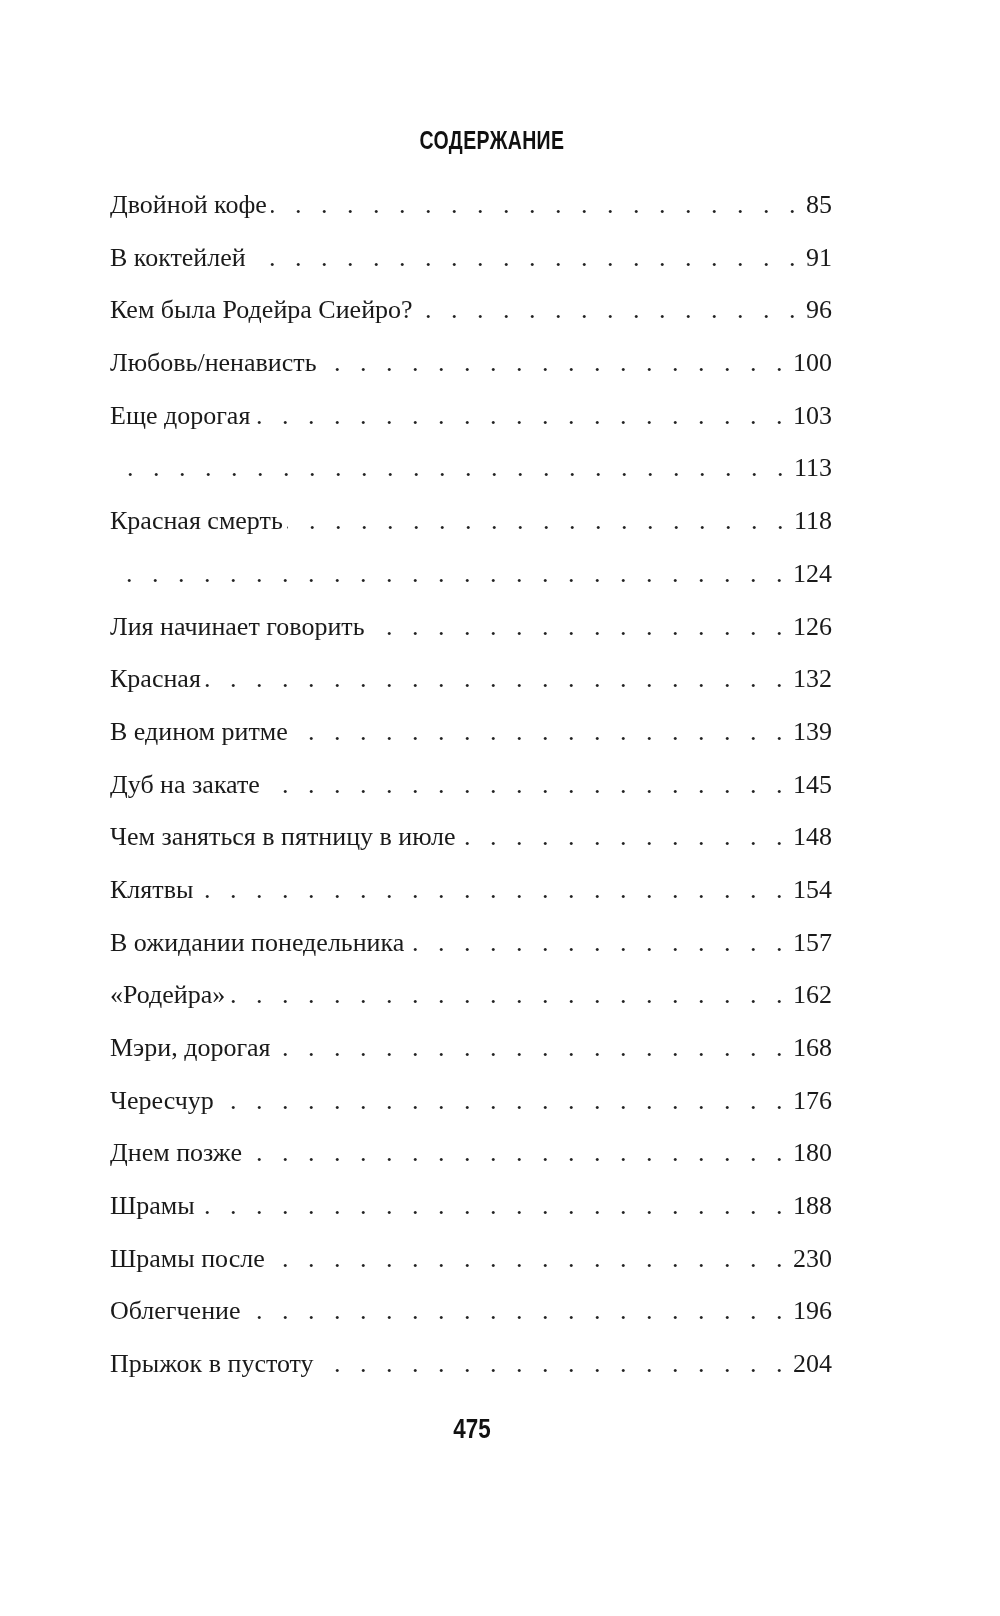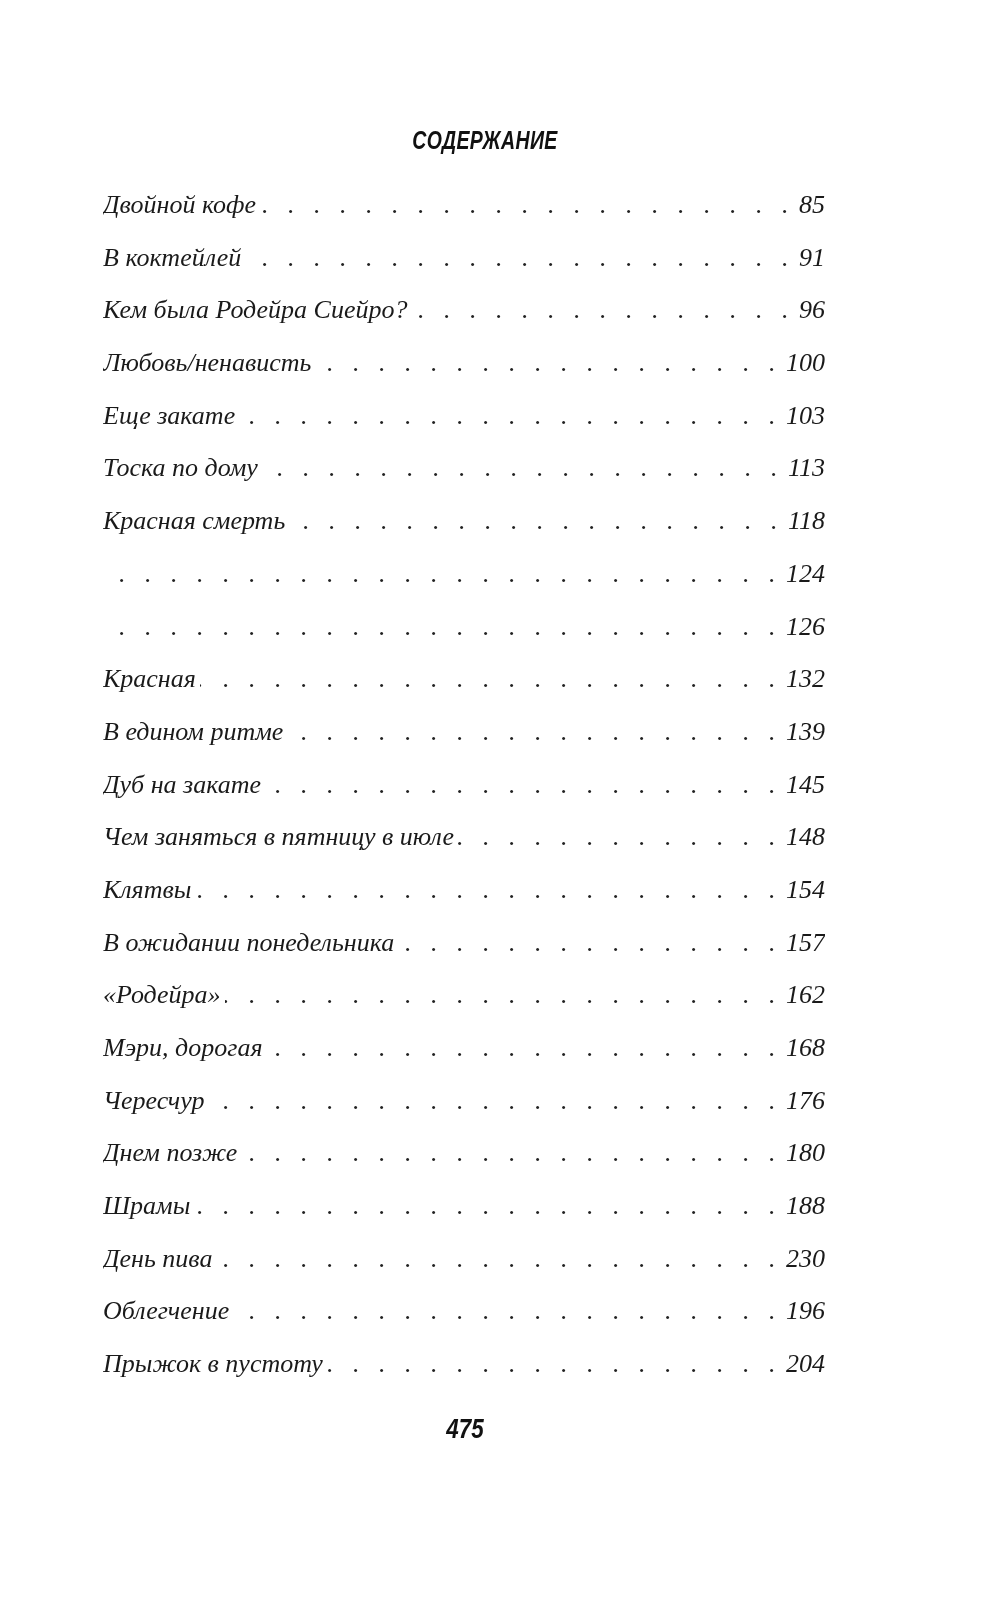--- a/index.html
+++ b/index.html
@@ -9,25 +9,24 @@
     }
     body {
       width: 1000px;
       height: 1616px;
       position: relative;
       overflow: hidden;
       color: #1a1a1a;
     }
     .page {
       position: absolute;
-      left: 5px;
+      left: 12px;
       top: 0;
       width: 864px;
       height: 1616px;
-      font-style: italic;
     }
     .toc-heading {
       position: absolute;
       top: 126px;
       left: 0;
       width: 960px;
       text-align: center;
       font-family: "Liberation Sans", sans-serif;
       font-weight: bold;
       font-size: 25px;
@@ -109,39 +108,39 @@
         <span class="toc-title">Кем была Родейра Сиейро?</span>
         <span class="toc-leader">. . . . . . . . . . . . . . . . . . . . . . . . . . . . . . . . . . . . . . . . . . . . . . . . . . . . . . . . . . . . . . . . . . . . . . . . . . . . . . . .</span>
         <span class="toc-page">96</span>
       </li>
     <li class="toc-entry">
         <span class="toc-title">Любовь/ненависть</span>
         <span class="toc-leader">. . . . . . . . . . . . . . . . . . . . . . . . . . . . . . . . . . . . . . . . . . . . . . . . . . . . . . . . . . . . . . . . . . . . . . . . . . . . . . . .</span>
         <span class="toc-page">100</span>
       </li>
     <li class="toc-entry">
-        <span class="toc-title">Еще закате</span>
+        <span class="toc-title">Еще дорогая</span>
         <span class="toc-leader">. . . . . . . . . . . . . . . . . . . . . . . . . . . . . . . . . . . . . . . . . . . . . . . . . . . . . . . . . . . . . . . . . . . . . . . . . . . . . . . .</span>
         <span class="toc-page">103</span>
       </li>
     <li class="toc-entry">
-        <span class="toc-title">Тоска по дому</span>
         <span class="toc-leader">. . . . . . . . . . . . . . . . . . . . . . . . . . . . . . . . . . . . . . . . . . . . . . . . . . . . . . . . . . . . . . . . . . . . . . . . . . . . . . . .</span>
         <span class="toc-page">113</span>
       </li>
     <li class="toc-entry">
         <span class="toc-title">Красная смерть</span>
         <span class="toc-leader">. . . . . . . . . . . . . . . . . . . . . . . . . . . . . . . . . . . . . . . . . . . . . . . . . . . . . . . . . . . . . . . . . . . . . . . . . . . . . . . .</span>
         <span class="toc-page">118</span>
       </li>
     <li class="toc-entry">
         <span class="toc-leader">. . . . . . . . . . . . . . . . . . . . . . . . . . . . . . . . . . . . . . . . . . . . . . . . . . . . . . . . . . . . . . . . . . . . . . . . . . . . . . . .</span>
         <span class="toc-page">124</span>
       </li>
     <li class="toc-entry">
+        <span class="toc-title">Лия начинает говорить</span>
         <span class="toc-leader">. . . . . . . . . . . . . . . . . . . . . . . . . . . . . . . . . . . . . . . . . . . . . . . . . . . . . . . . . . . . . . . . . . . . . . . . . . . . . . . .</span>
         <span class="toc-page">126</span>
       </li>
     <li class="toc-entry">
         <span class="toc-title">Красная</span>
         <span class="toc-leader">. . . . . . . . . . . . . . . . . . . . . . . . . . . . . . . . . . . . . . . . . . . . . . . . . . . . . . . . . . . . . . . . . . . . . . . . . . . . . . . .</span>
         <span class="toc-page">132</span>
       </li>
     <li class="toc-entry">
         <span class="toc-title">В едином ритме</span>
@@ -187,21 +186,21 @@
         <span class="toc-title">Днем позже</span>
         <span class="toc-leader">. . . . . . . . . . . . . . . . . . . . . . . . . . . . . . . . . . . . . . . . . . . . . . . . . . . . . . . . . . . . . . . . . . . . . . . . . . . . . . . .</span>
         <span class="toc-page">180</span>
       </li>
     <li class="toc-entry">
         <span class="toc-title">Шрамы</span>
         <span class="toc-leader">. . . . . . . . . . . . . . . . . . . . . . . . . . . . . . . . . . . . . . . . . . . . . . . . . . . . . . . . . . . . . . . . . . . . . . . . . . . . . . . .</span>
         <span class="toc-page">188</span>
       </li>
     <li class="toc-entry">
-        <span class="toc-title">День пива</span>
+        <span class="toc-title">Шрамы после</span>
         <span class="toc-leader">. . . . . . . . . . . . . . . . . . . . . . . . . . . . . . . . . . . . . . . . . . . . . . . . . . . . . . . . . . . . . . . . . . . . . . . . . . . . . . . .</span>
         <span class="toc-page">230</span>
       </li>
     <li class="toc-entry">
         <span class="toc-title">Облегчение</span>
         <span class="toc-leader">. . . . . . . . . . . . . . . . . . . . . . . . . . . . . . . . . . . . . . . . . . . . . . . . . . . . . . . . . . . . . . . . . . . . . . . . . . . . . . . .</span>
         <span class="toc-page">196</span>
       </li>
     <li class="toc-entry">
         <span class="toc-title">Прыжок в пустоту</span>

